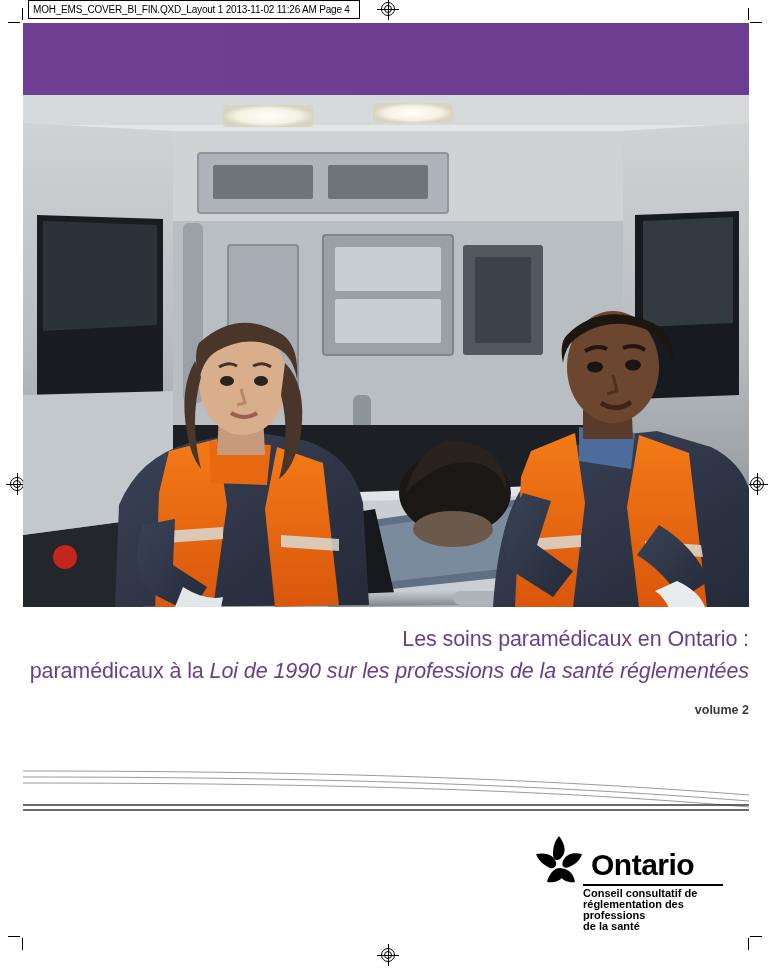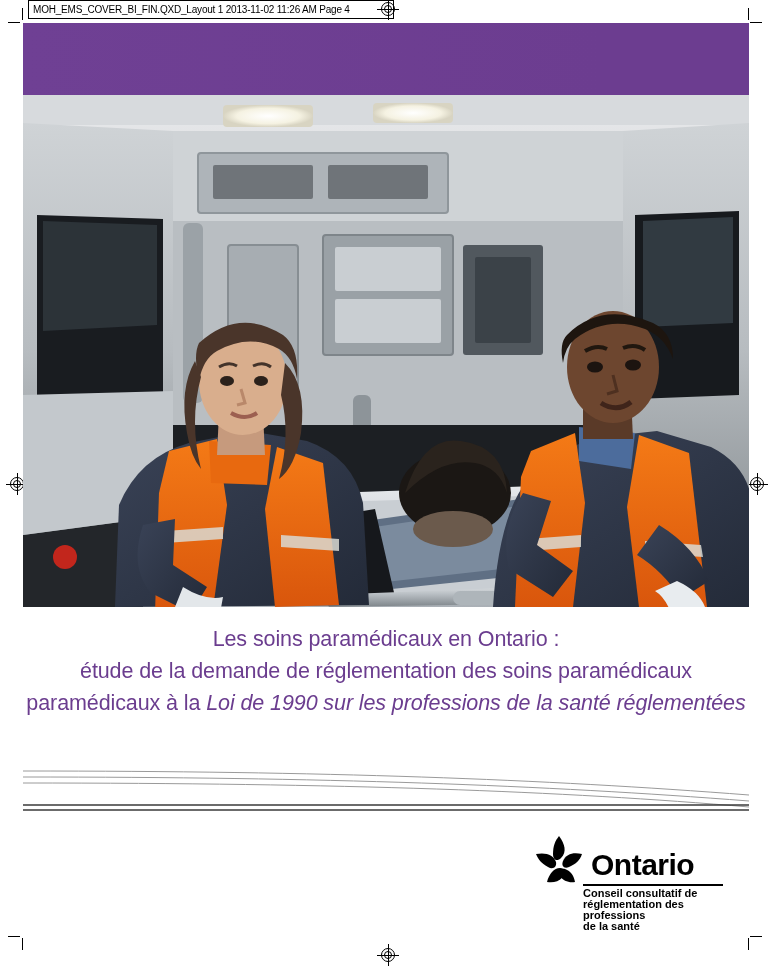--- a/index.html
+++ b/index.html
@@ -20,21 +20,21 @@
     position: absolute;
     inset: 0;
     background: #ffffff;
   }
 
   
   .slug-box {
     position: absolute;
     left: 28px;
     top: 0px;
-    width: 366px;
+    width: 332px;
     height: 19px;
     border: 1px solid #000000;
     background: #ffffff;
     box-sizing: border-box;
     display: flex;
     align-items: center;
   }
   .slug-text {
     font-family: "Liberation Sans", sans-serif;
     font-size: 10px;
@@ -122,21 +122,21 @@
     background: #141414;
   }
   .photo svg { display:block; }
 
   
   .title-block {
     position: absolute;
     left: 0;
     top: 600px;
     width: 726px;
-    text-align: center;
+    text-align: right;
   }
   .title-line {
     font-family: "Liberation Sans", sans-serif;
     color: #6b3d8f;
     font-size: 21.5px;
     line-height: 32px;
     font-weight: normal;
     letter-spacing: -0.1px;
   }
   .title-line .ital {
@@ -387,22 +387,22 @@
           <path d="M636 430 q36 22 50 56 l-28 18 q-18 -28 -44 -44 Z" fill="url(#navy)"></path>
           <path d="M654 486 q22 10 28 26 l-34 6 q-6 -16 -16 -22 Z" fill="#e8ecef"></path>
         </g>
 
         <rect x="0" y="0" width="726" height="512" fill="url(#vign)" opacity="0"></rect>
       </svg>
     </div>
 
     <div class="title-block">
       <div class="title-line">Les soins paramédicaux en Ontario :</div>
-      <div class="title-line">étude de la demande de réglementation des soins paramédicaux</div>
       <div class="title-line"><span>paramédicaux à la </span><span class="ital">Loi de 1990 sur les professions de la santé réglementées</span></div>
+      <div class="volume">volume 2</div>
     </div>
 
     <div class="swoosh">
       <svg width="726" height="46" viewBox="0 0 726 46" xmlns="http://www.w3.org/2000/svg">
         <g fill="none" stroke="#9a9a9a" stroke-width="1">
           <path d="M0 6 C 300 6, 520 14, 726 30"></path>
           <path d="M0 12 C 300 12, 520 20, 726 36"></path>
           <path d="M0 18 C 320 18, 540 26, 726 42"></path>
         </g>
         <g fill="none" stroke="#3a3a3a" stroke-width="1.4">

